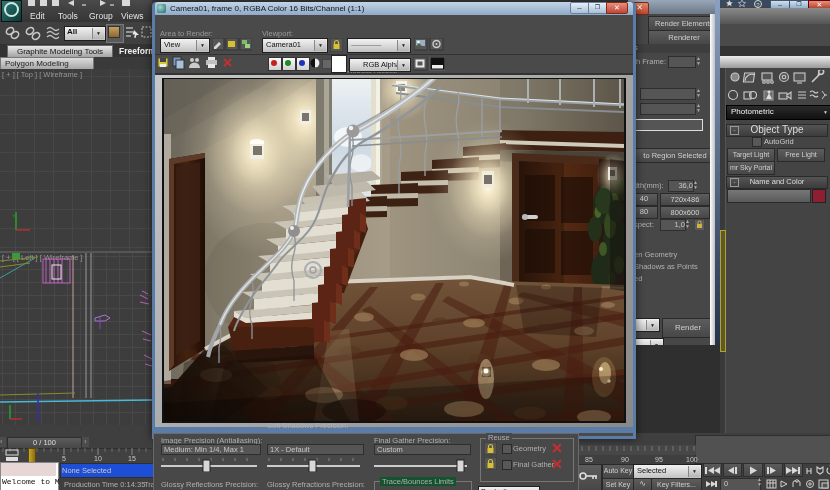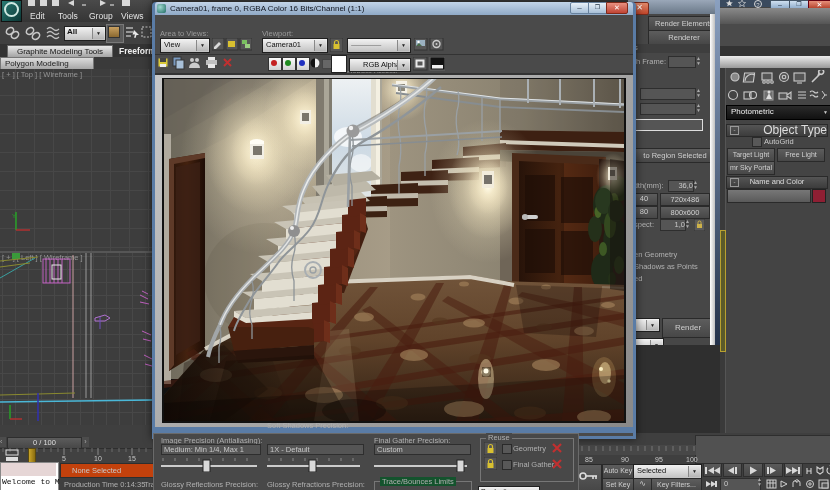--- a/index.html
+++ b/index.html
@@ -152,21 +152,21 @@
 </svg>
 <div class="abs" style="left:28px;top:448px;width:6px;height:14px;background:linear-gradient(90deg,#caa52a,#8a6d10);border:1px solid #5a4a10;"></div>
 <svg class="abs" style="left:4px;top:449px;" width="18" height="13">
  <rect x="2" y="1" width="12" height="5" fill="none" stroke="#ddd"></rect>
  <rect x="2" y="8" width="12" height="4" fill="#ddd"></rect>
 </svg>
 
 <div class="abs" style="left:0;top:462px;width:57px;height:28px;background:#fff;border:1px solid #888;"></div>
 <div class="abs" style="left:1px;top:463px;width:55px;height:13px;background:#e6d6d6;"></div>
 <div class="abs" style="left:2px;top:477px;color:#111;font-size:8px;font-family:'Liberation Mono',monospace;">Welcome to M</div>
-<div class="abs fld" style="left:60px;top:463px;width:92px;height:13px;line-height:13px;padding-left:11px;background:#c2410c;">None Selected</div>
+<div class="abs fld" style="left:60px;top:463px;width:92px;height:13px;line-height:13px;padding-left:1px;background:#1d4ed8;">None Selected</div>
 <div class="abs txt" style="left:64px;top:480px;">Production Time  0:14:35</div>
 <div class="abs txt" style="left:144px;top:480px;">Tra</div>
 
 <div class="abs" style="left:620px;top:0;width:210px;height:490px;background:#3b3b3b;"></div>
 <div class="abs" style="left:628px;top:0;width:92px;height:345px;background:#474747;border-left:2px solid #222;"></div>
 <div class="abs" style="left:628px;top:0;width:92px;height:14px;background:linear-gradient(#9aa7b8,#6a7888);"></div>
 <div class="abs" style="left:630px;top:2px;width:17px;height:11px;background:linear-gradient(#e0896a,#c0452a);border:1px solid #7a2a1a;border-radius:2px;color:#fff;font-size:8px;text-align:center;line-height:10px;">✕</div>
 <div class="abs btn" style="left:648px;top:16px;width:70px;height:13px;line-height:13px;">Render Elements</div>
 <div class="abs btn" style="left:648px;top:30px;width:70px;height:13px;line-height:13px;">Renderer</div>
 <div class="abs" style="left:628px;top:44px;width:92px;height:9px;background:#3e3e3e;color:#bbb;font-size:7px;padding-left:4px;">rs</div>
@@ -256,21 +256,21 @@
   <g>
         <rect x="52" y="6" width="8" height="6" fill="#555"></rect>
         <path d="M60 8 l4 -3 v7 l-4 -3" fill="#555"></path>
       </g>
   <path d="M71 5 h8 m-8 3 h8 m-8 3 h8" stroke-width="1"></path>
   <path d="M83 5 q2 -2 4 0 t4 0 m-8 4 q2 -2 4 0 t4 0"></path>
   <path d="M95 4 l3 4 -3 4 m2 -4 h3" stroke-width="1"></path>
  </g>
 </svg>
 <div class="abs" style="left:726px;top:105px;width:100px;height:13px;background:linear-gradient(#2a2a2a,#111);border:1px solid #000;color:#eee;font-size:8px;line-height:12px;padding-left:4px;">Photometric<span style="position:absolute;right:3px;top:0;color:#ccc;font-size:5px;line-height:12px;">▼</span></div>
-<div class="abs" style="left:726px;top:124px;width:100px;height:11px;background:linear-gradient(#555,#3c3c3c);border:1px solid #2a2a2a;color:#ddd;font-size:12px;text-align:right;line-height:10px;">Object Type</div>
+<div class="abs" style="left:726px;top:124px;width:100px;height:11px;background:linear-gradient(#555,#3c3c3c);border:1px solid #2a2a2a;color:#ddd;font-size:10px;text-align:center;line-height:10px;">Object Type</div>
 <div class="abs" style="left:730px;top:126px;width:7px;height:7px;border:1px solid #999;color:#ccc;font-size:6px;line-height:6px;text-align:center;">-</div>
 <div class="abs" style="left:752px;top:137px;width:8px;height:8px;background:#585858;border:1px solid #2a2a2a;"></div>
 <div class="abs txt" style="left:764px;top:137px;color:#ccc;">AutoGrid</div>
 <div class="abs btn" style="left:727px;top:148px;width:46px;height:12px;line-height:12px;font-size:7px;">Target Light</div>
 <div class="abs btn" style="left:777px;top:148px;width:46px;height:12px;line-height:12px;font-size:7px;">Free Light</div>
 <div class="abs btn" style="left:727px;top:161px;width:46px;height:12px;line-height:12px;font-size:7px;">mr Sky Portal</div>
 <div class="abs" style="left:726px;top:176px;width:100px;height:11px;background:linear-gradient(#555,#3c3c3c);border:1px solid #2a2a2a;color:#ddd;font-size:7.5px;text-align:center;line-height:10px;">Name and Color</div>
 <div class="abs" style="left:730px;top:178px;width:7px;height:7px;border:1px solid #999;color:#ccc;font-size:6px;line-height:6px;text-align:center;">-</div>
 <div class="abs" style="left:727px;top:189px;width:82px;height:12px;background:linear-gradient(#777,#5a5a5a);border:1px solid #2a2a2a;"></div>
 <div class="abs" style="left:812px;top:189px;width:12px;height:12px;background:#8e1f33;border:1px solid #222;"></div>
@@ -376,21 +376,21 @@
 </svg>
 
 <div class="abs" style="left:152px;top:2px;width:478px;height:431px;background:#4a4a4a;border:3px solid #5a7ca6;border-radius:4px 4px 0 0;box-shadow:0 0 8px rgba(0,0,0,.6);"></div>
 <div class="abs" style="left:155px;top:2px;width:478px;height:13px;background:linear-gradient(#c2d4e8,#8fa9c6);border-radius:3px 3px 0 0;"></div>
 <div class="abs" style="left:157px;top:4px;width:9px;height:9px;background:radial-gradient(circle at 35% 35%,#9fd8cf,#1e6a62);border-radius:2px;"></div>
 <div class="abs" style="left:170px;top:4px;color:#10141e;font-size:8px;">Camera01, frame 0, RGBA Color 16 Bits/Channel (1:1)</div>
 <div class="abs" style="left:570px;top:2px;width:17px;height:10px;background:linear-gradient(#e8f0f8,#a8c0d8);border:1px solid #68829e;border-radius:2px 0 0 2px;color:#234;font-size:8px;text-align:center;line-height:9px;">–</div>
 <div class="abs" style="left:588px;top:2px;width:17px;height:10px;background:linear-gradient(#e8f0f8,#a8c0d8);border:1px solid #68829e;color:#234;font-size:6px;text-align:center;line-height:9px;">❐</div>
 <div class="abs" style="left:606px;top:2px;width:20px;height:10px;background:linear-gradient(#e89080,#c04434);border:1px solid #802a1a;border-radius:0 2px 2px 0;color:#fff;font-size:7px;text-align:center;line-height:9px;">✕</div>
 
-<div class="abs txt" style="left:160px;top:29px;color:#999;">Area to Views:</div>
+<div class="abs txt" style="left:160px;top:29px;color:#999;">Area to Render:</div>
 <div class="abs txt" style="left:262px;top:29px;color:#999;">Viewport:</div>
 <div class="abs txt" style="left:347px;top:29px;color:#999;margin-top:40px;">Render Preset:</div>
 <div class="abs ddl" style="left:160px;top:38px;width:48px;height:13px;line-height:12px;"><span style="padding-left:3px;">View</span><div class="ddlarrow" style="line-height:11px;">▼</div></div>
 <svg class="abs" style="left:212px;top:38px;" width="40" height="14">
  <rect x="0" y="0" width="12" height="12" fill="#565656" stroke="#333"></rect>
  <path d="M2 9 l5 -5 2 2 -5 5 -2 0 z" fill="#d8d8d8"></path>
  <rect x="14" y="0" width="12" height="12" fill="#565656" stroke="#333"></rect>
  <rect x="16" y="3" width="7" height="6" fill="#d8c030"></rect>
  <rect x="28" y="0" width="12" height="12" fill="#565656" stroke="#333"></rect>
  <rect x="30" y="2" width="5" height="4" fill="#7ac060"></rect>

